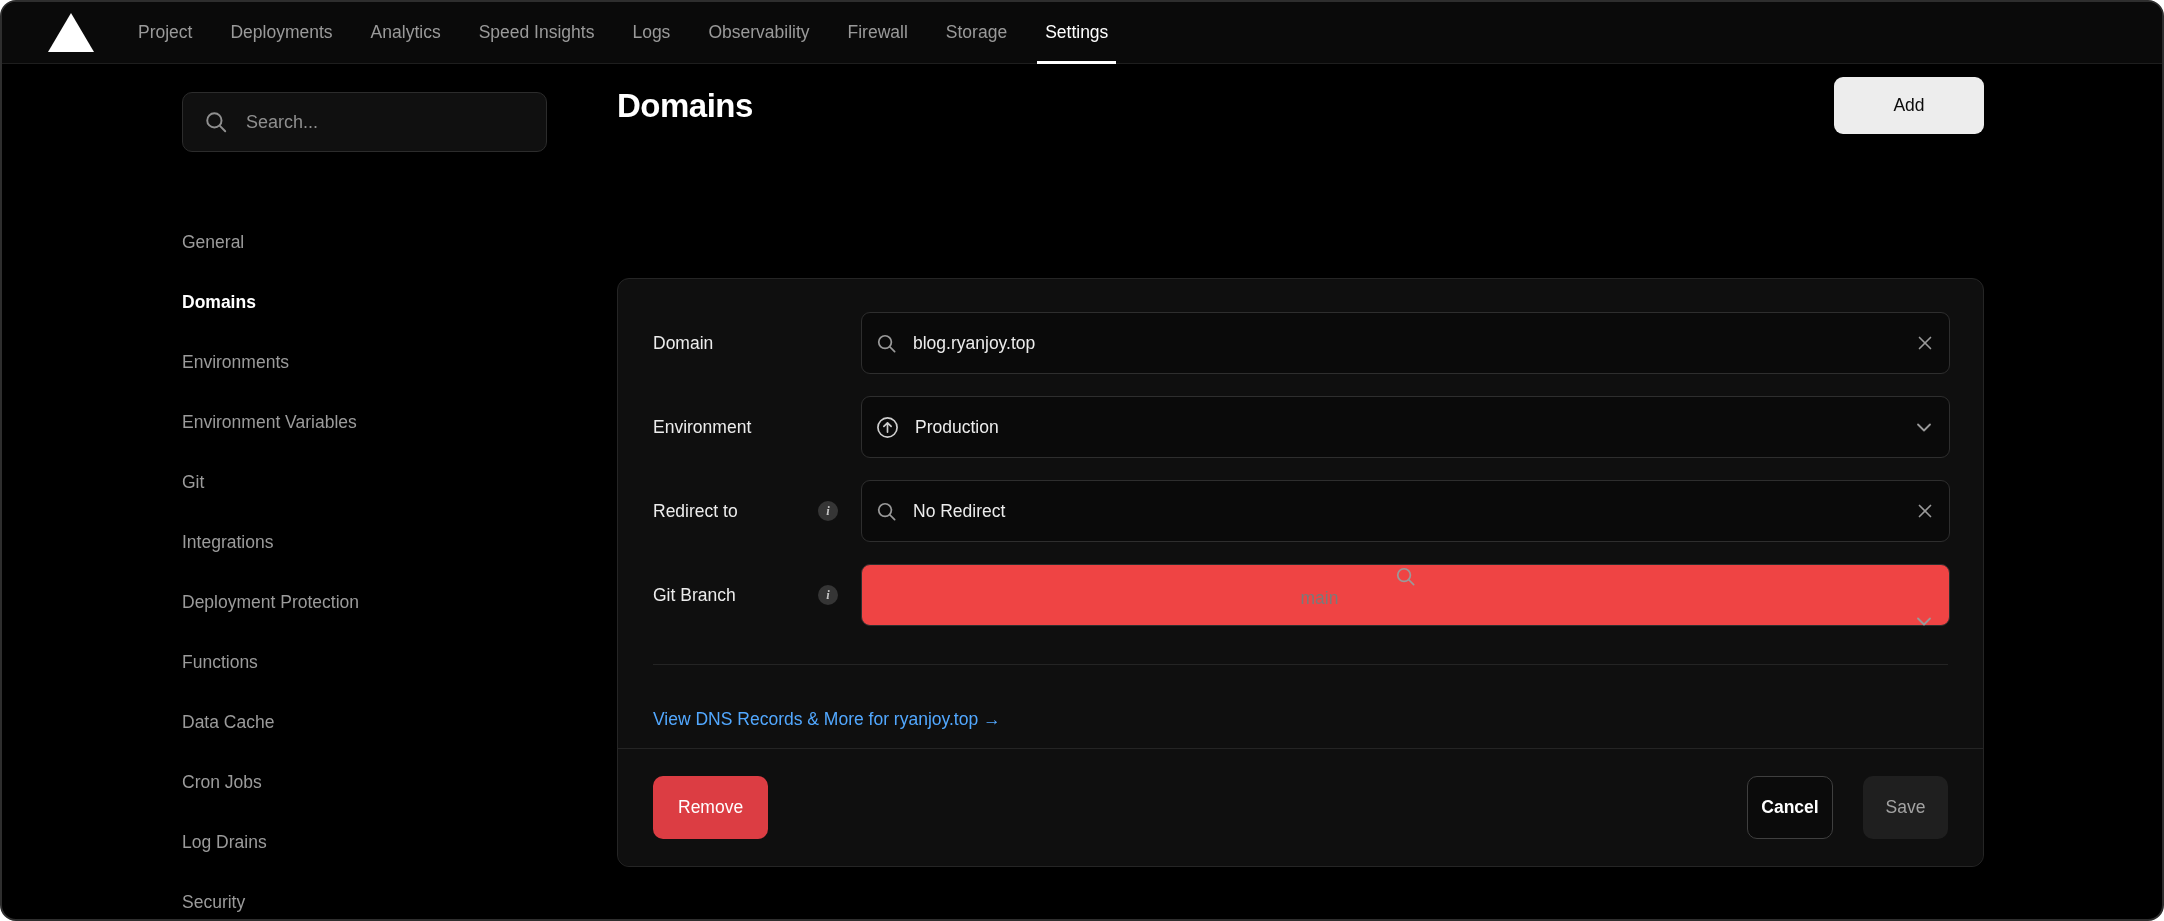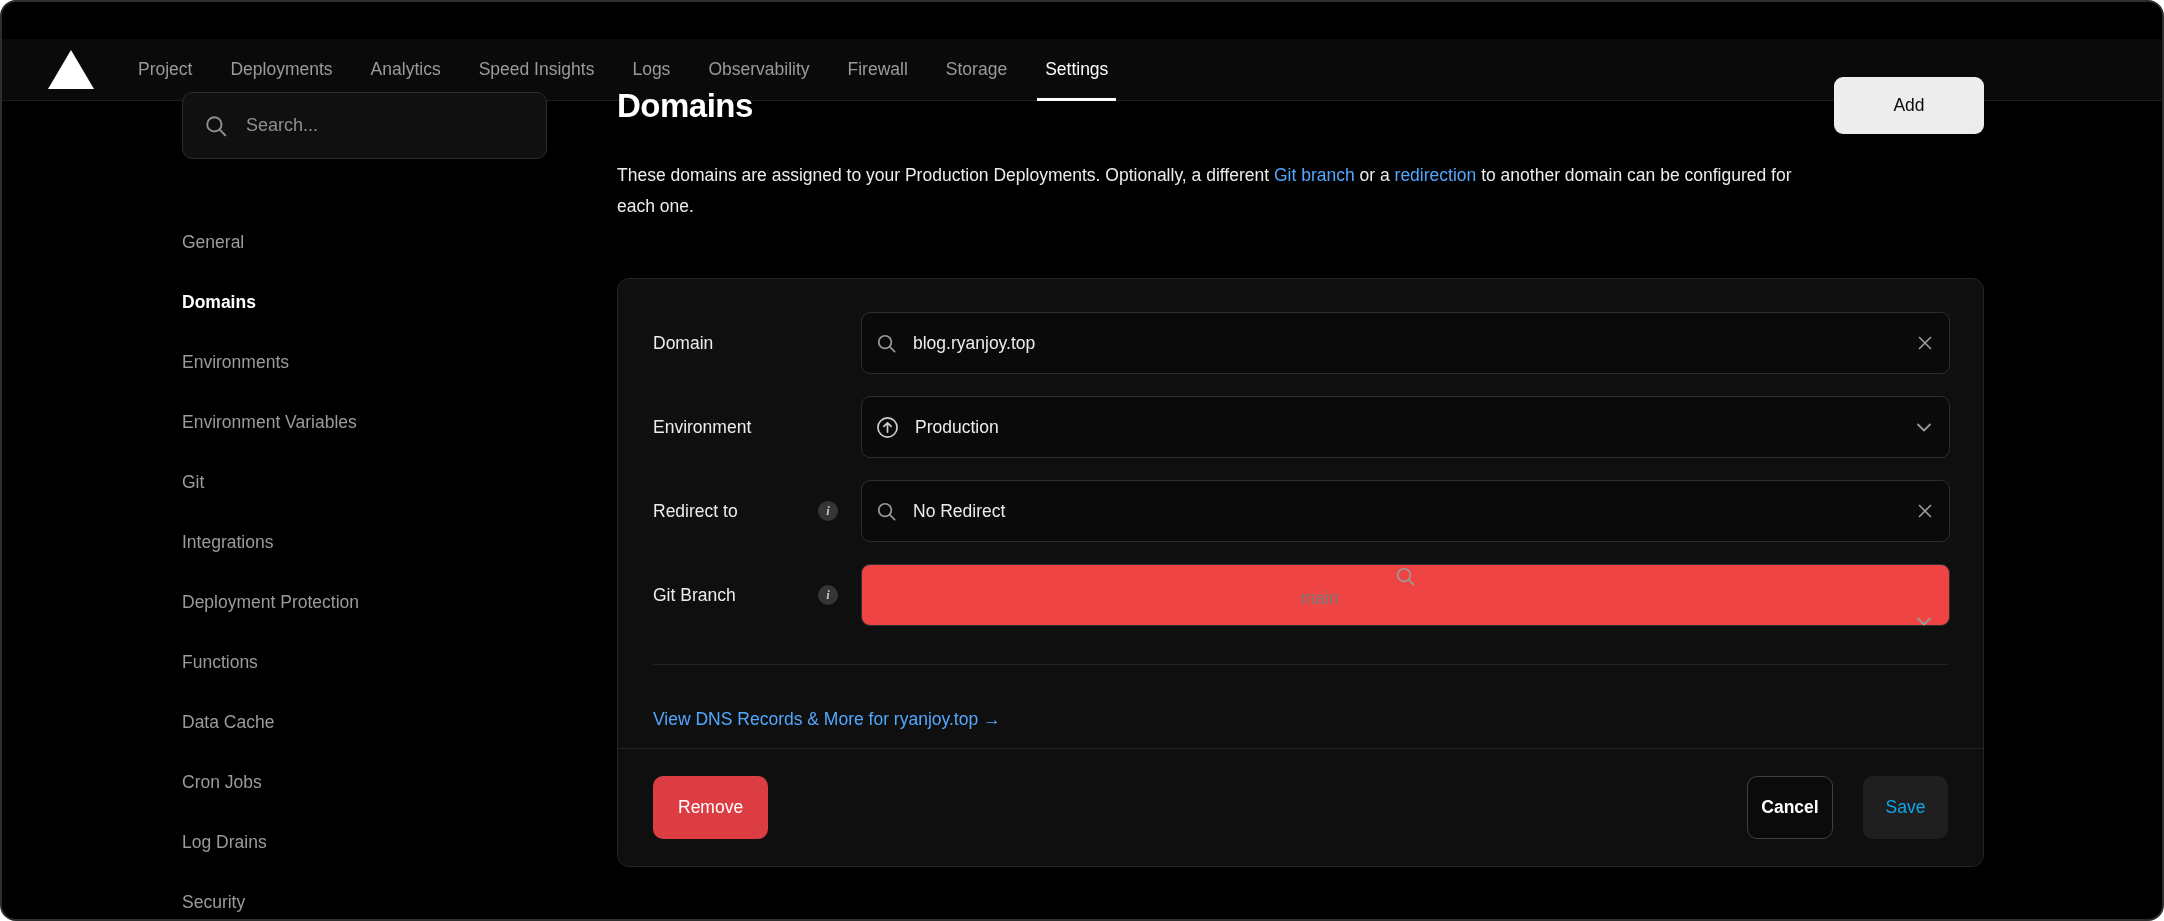--- a/index.html
+++ b/index.html
@@ -17,21 +17,20 @@
     overflow: hidden;
   }
 
   
   .topnav {
     position: absolute; top: 0; left: 0; right: 0; height: 62px;
     background: #0a0a0a;
     border-bottom: 1px solid #1e1e1e;
     display: flex; align-items: center;
     padding-left: 46px;
-    margin-top: 37px;
   }
   .logo-triangle {
     width: 0; height: 0;
     border-left: 23px solid transparent;
     border-right: 23px solid transparent;
     border-bottom: 39px solid #ffffff;
     margin-right: 26px;
   }
   .nav-tabs { display: flex; gap: 2px; height: 62px; }
   .nav-tab {
@@ -42,21 +41,21 @@
   }
   .nav-tab.active { color: #ffffff; }
   .nav-tab.active::after {
     content: ""; position: absolute; left: 10px; right: 10px; bottom: 0;
     height: 3px; background: #ffffff;
   }
 
   
   .sidebar-search {
     position: absolute; left: 180px; top: 90px;
-    width: 365px; height: 67px;
+    width: 365px; height: 60px;
     background: #101010;
     border: 1px solid #2c2c2c;
     border-radius: 10px;
     display: flex; align-items: center;
     padding: 0 20px;
     color: #8f8f8f;
   }
   .sidebar-search input {
     flex: 1; margin-left: 17px;
     background: transparent; border: none; outline: none;
@@ -170,21 +169,21 @@
     width: 86px; height: 63px;
     background: #0b0b0b;
     color: #ffffff; font-size: 17.5px; font-weight: 700;
     border: 1px solid #3f3f3f; border-radius: 10px; cursor: pointer;
     font-family: "Liberation Sans", sans-serif;
   }
   .save-button {
     position: absolute; right: 35px; top: 27px;
     width: 85px; height: 63px;
     background: #1f1f1f;
-    color: #0ea5e9; font-size: 17.5px; font-weight: 500;
+    color: #a3a3a3; font-size: 17.5px; font-weight: 500;
     border: none; border-radius: 10px; cursor: default;
     font-family: "Liberation Sans", sans-serif;
   }
   svg { display: block; }
 </style>
 </head>
 <body>
 
 <div class="screen">
 
@@ -224,21 +223,20 @@
     <div class="sidebar-item">Functions</div>
     <div class="sidebar-item">Data Cache</div>
     <div class="sidebar-item">Cron Jobs</div>
     <div class="sidebar-item">Log Drains</div>
     <div class="sidebar-item">Security</div>
   </nav>
 
   <h1 class="page-title">Domains</h1>
   <button class="add-button">Add</button>
 
-  <p class="description"><span>These domains are assigned to your Production Deployments. Optionally, a different </span><a>Git branch</a><span> or a </span><a>redirection</a><span> to another domain can be configured for each one.</span></p>
 
   <section class="card">
 
     <div class="field-row row-domain">
       <div class="field-label">Domain</div>
       <div class="field-input">
         <span>
           <svg width="23" height="23" viewBox="0 0 24 24" fill="none" stroke="currentColor" stroke-width="1.8" stroke-linecap="round">
             <circle cx="10.5" cy="10.5" r="6.6"></circle>
             <line x1="15.4" y1="15.4" x2="20.5" y2="20.5"></line>

